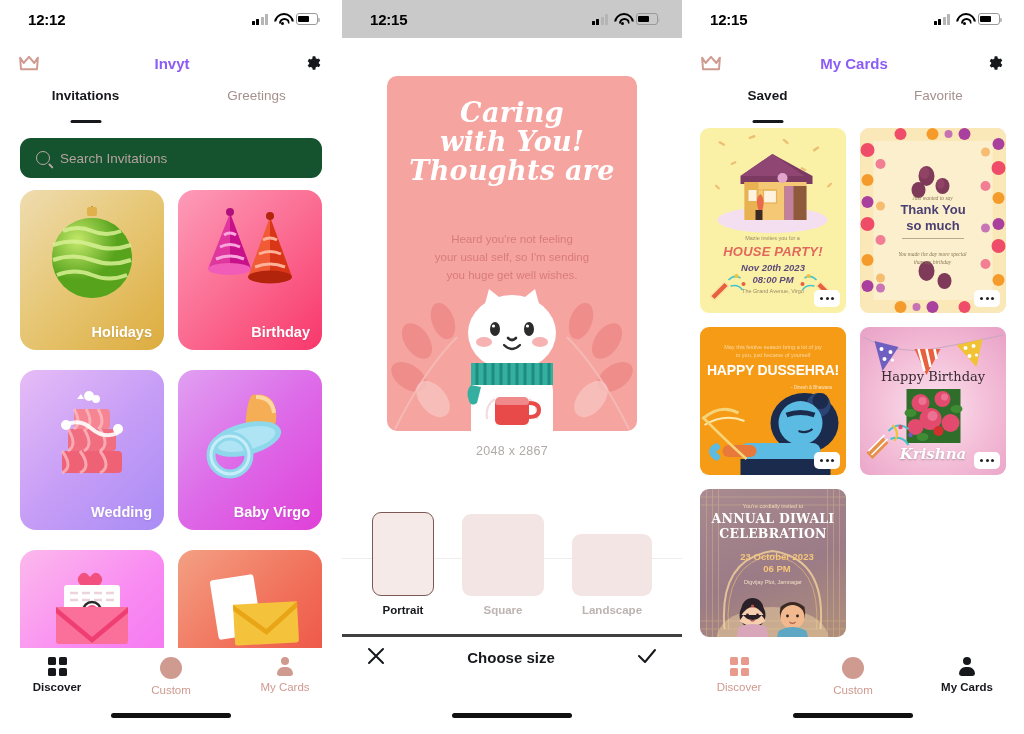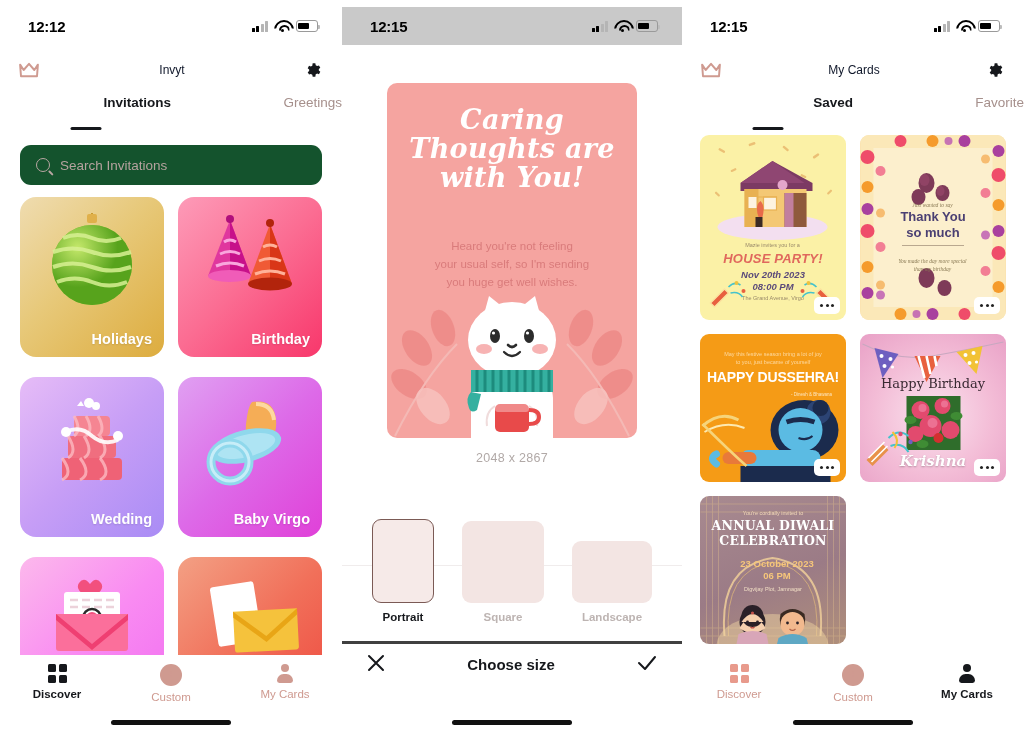--- a/index.html
+++ b/index.html
@@ -1,18 +1,18 @@
 <!DOCTYPE html>
 <html><head>
 <meta charset="utf-8">
 <style>
   * { margin:0; padding:0; box-sizing:border-box; }
   html,body { width:1024px; height:734px; background:#ffffff;
     font-family:"Liberation Sans", sans-serif; overflow:hidden; }
-  .screens { display:flex; width:1024px; height:558px;margin-top:7px; }
+  .screens { display:flex; width:1024px; height:558px; }
   .phone { position:relative; width:342px; height:734px; background:#fff; overflow:hidden; }
   .phone.mid { width:340px; }
 
   
   .statusbar { height:38px; display:flex; align-items:center;
     justify-content:space-between; padding:0 24px 0 28px; }
   .statusbar.grey { background:#c9c9c9; }
   .sb-time { font-size:15px; font-weight:bold; color:#000; letter-spacing:-.2px; }
   .sb-icons { display:flex; align-items:center; gap:6px; }
   .bars { display:flex; align-items:flex-end; gap:1.5px; height:11px; }
@@ -30,27 +30,27 @@
     background:#000; border-radius:50%; }
   .batt { width:22px; height:11.5px; border:1.4px solid #9a9a9a; border-radius:3px;
     position:relative; padding:1.3px; }
   .batt em { display:block; height:100%; width:62%; background:#000; border-radius:1px; }
   .batt::after { content:""; position:absolute; right:-3.2px; top:3.3px; width:2px; height:4.5px;
     background:#bdbdbd; border-radius:0 1px 1px 0; }
 
   
   .navbar { height:50px; display:flex; align-items:center; justify-content:space-between;
     padding:0 18px; }
-  .navtitle { font-size:12px; font-weight:normal; color:#0f172a; }
+  .navtitle { font-size:15px; font-weight:bold; color:#8b5cf6; }
   .crown { width:22px; height:16px; display:block; }
   .gear { width:20px; height:20px; display:block; }
 
   
   .tabs { display:flex; height:40px; }
-  .tab { flex:1; display:flex; flex-direction:column; align-items:flex-end;
+  .tab { flex:1; display:flex; flex-direction:column; align-items:center;
     justify-content:flex-start; position:relative; }
   .tab span { font-size:13.5px; color:#a6908c; }
   .tab.active span { color:#16181c; font-weight:bold; }
   .tab.active::after { content:""; position:absolute; bottom:5px; left:50%;
     transform:translateX(-50%); width:31px; height:3px; background:#16181c; border-radius:2px; }
 
   
   .searchwrap { padding:10px 20px 6px; }
   .search { height:40px; background:#14532d; border-radius:11px; display:flex;
     align-items:center; gap:10px; padding:0 16px; }
@@ -405,22 +405,22 @@
               <path d="M90 82v22M98 82v22M106 82v22M114 82v22M122 82v22M130 82v22M138 82v22M146 82v22M154 82v22M162 82v22"></path>
             </g>
             <path d="M84 104 q-6 6 -2 16 q2 6 8 2 l4 -16z" fill="#35b0a0"></path>
             <path d="M108 118 q-10 6 -8 20 M142 118 q10 6 8 20" stroke="#f0dcdc" stroke-width="2" fill="none"></path>
             <rect x="108" y="116" width="34" height="28" rx="5" fill="#e84a4a"></rect>
             <path d="M142 122 q10 0 10 7 q0 7 -10 7" stroke="#e84a4a" stroke-width="4" fill="none"></path>
             <rect x="108" y="116" width="34" height="8" rx="3" fill="#fff" opacity=".35"></rect>
           </svg>
           <div class="cp-title">
             <div>Caring</div>
+            <div>with You!</div>
             <div>Thoughts are</div>
-            <div>with You!</div>
           </div>
           <div class="cp-body">
             <div>Heard you're not feeling</div>
             <div>your usual self, so I'm sending</div>
             <div>you huge get well wishes.</div>
           </div>
         </div>
         <div class="cp-dim">2048 x 2867</div>
       </div>
 

